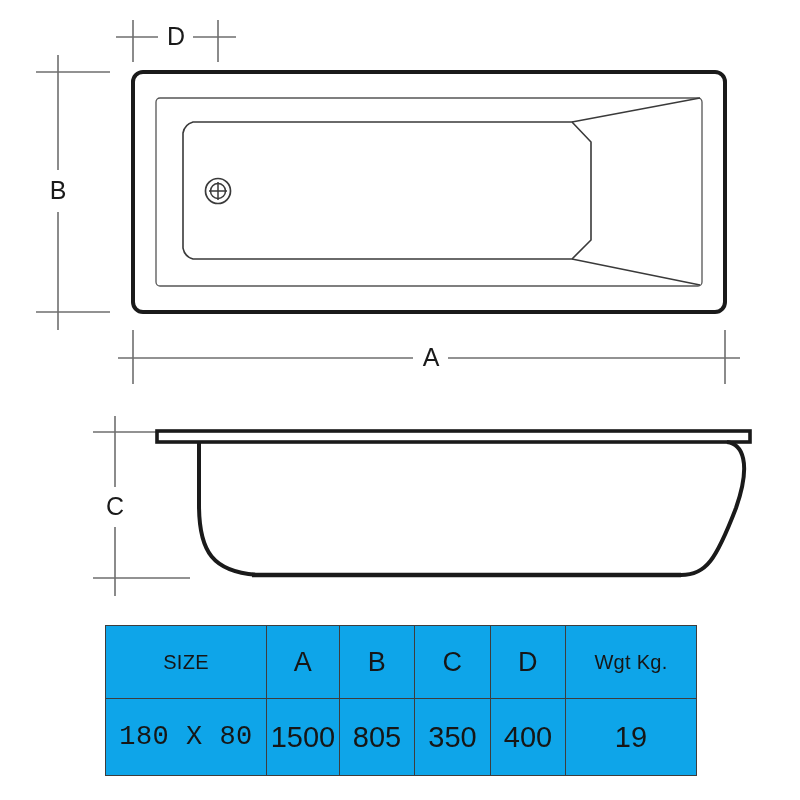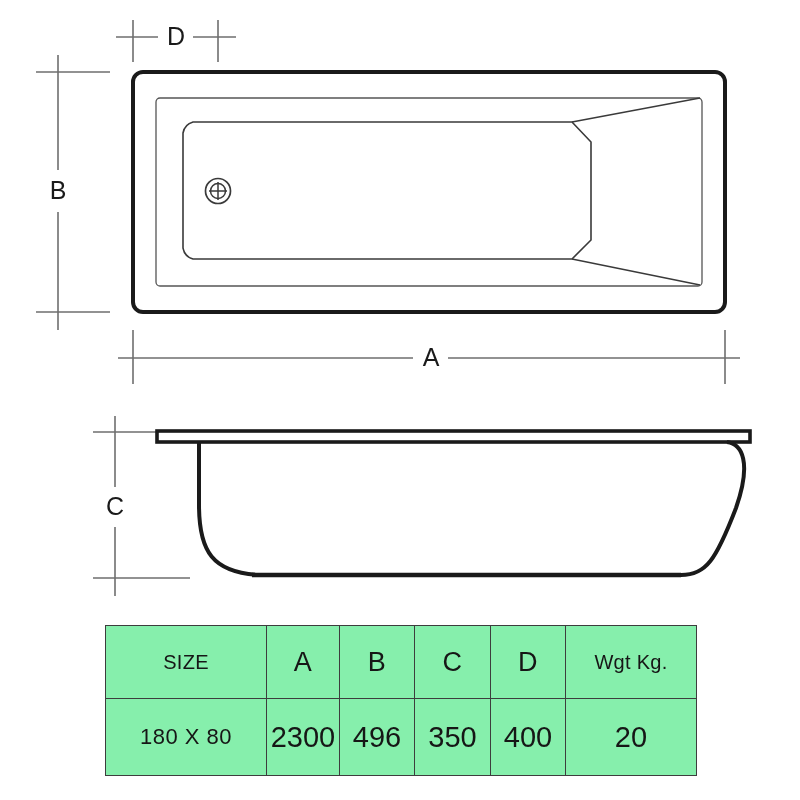--- a/index.html
+++ b/index.html
@@ -36,21 +36,21 @@
     dominant-baseline: middle;
   }
   
   #spec-table {
     position: absolute;
     left: 105px;
     top: 625px;
     width: 585px;
     border-collapse: collapse;
     table-layout: fixed;
-    background: #86efac;
+    background: #0ea5e9;
   }
   #spec-table td {
     border: 1px solid #3d3d3d;
     text-align: center;
     vertical-align: middle;
     color: #161616;
     padding: 0;
   }
   #spec-table tr.header-row td {
     height: 72px;
@@ -58,22 +58,23 @@
     letter-spacing: 0.3px;
   }
   #spec-table tr.header-row td.dim-col {
     font-size: 27px;
   }
   #spec-table tr.value-row td {
     height: 76px;
     font-size: 29px;
   }
   #spec-table tr.value-row td.size-col {
-    font-size: 22px;
+    font-size: 27px;
     letter-spacing: 0.5px;
+    font-family: Liberation Mono, monospace;
   }
   .col-size { width: 160px; }
   .col-a    { width: 72px; }
   .col-b    { width: 74px; }
   .col-c    { width: 75px; }
   .col-d    { width: 74px; }
   .col-w    { width: 130px; }
 </style>
 </head>
 <body>
@@ -164,22 +165,22 @@
       <tr class="header-row">
         <td class="col-size">SIZE</td>
         <td class="col-a dim-col">A</td>
         <td class="col-b dim-col">B</td>
         <td class="col-c dim-col">C</td>
         <td class="col-d dim-col">D</td>
         <td class="col-w">Wgt Kg.</td>
       </tr>
       <tr class="value-row">
         <td class="col-size size-col">180 X 80</td>
-        <td class="col-a">2300</td>
-        <td class="col-b">496</td>
+        <td class="col-a">1500</td>
+        <td class="col-b">805</td>
         <td class="col-c">350</td>
         <td class="col-d">400</td>
-        <td class="col-w">20</td>
+        <td class="col-w">19</td>
       </tr>
     </tbody>
   </table>
 
 </div>
 
 </body></html>

